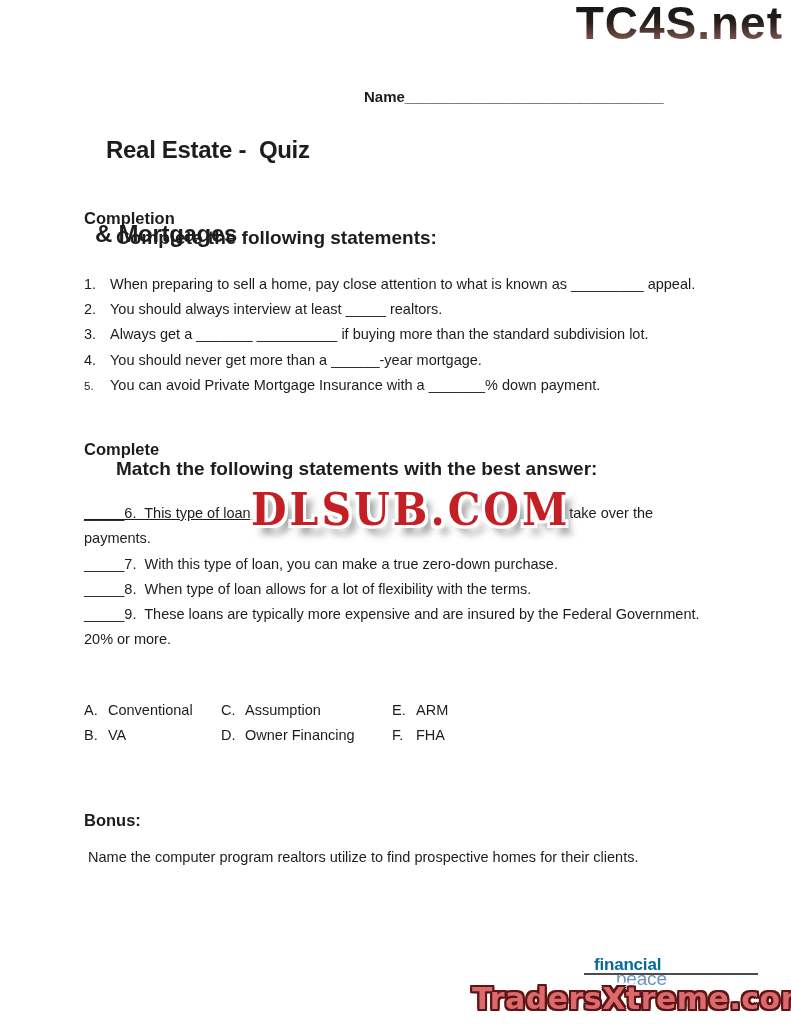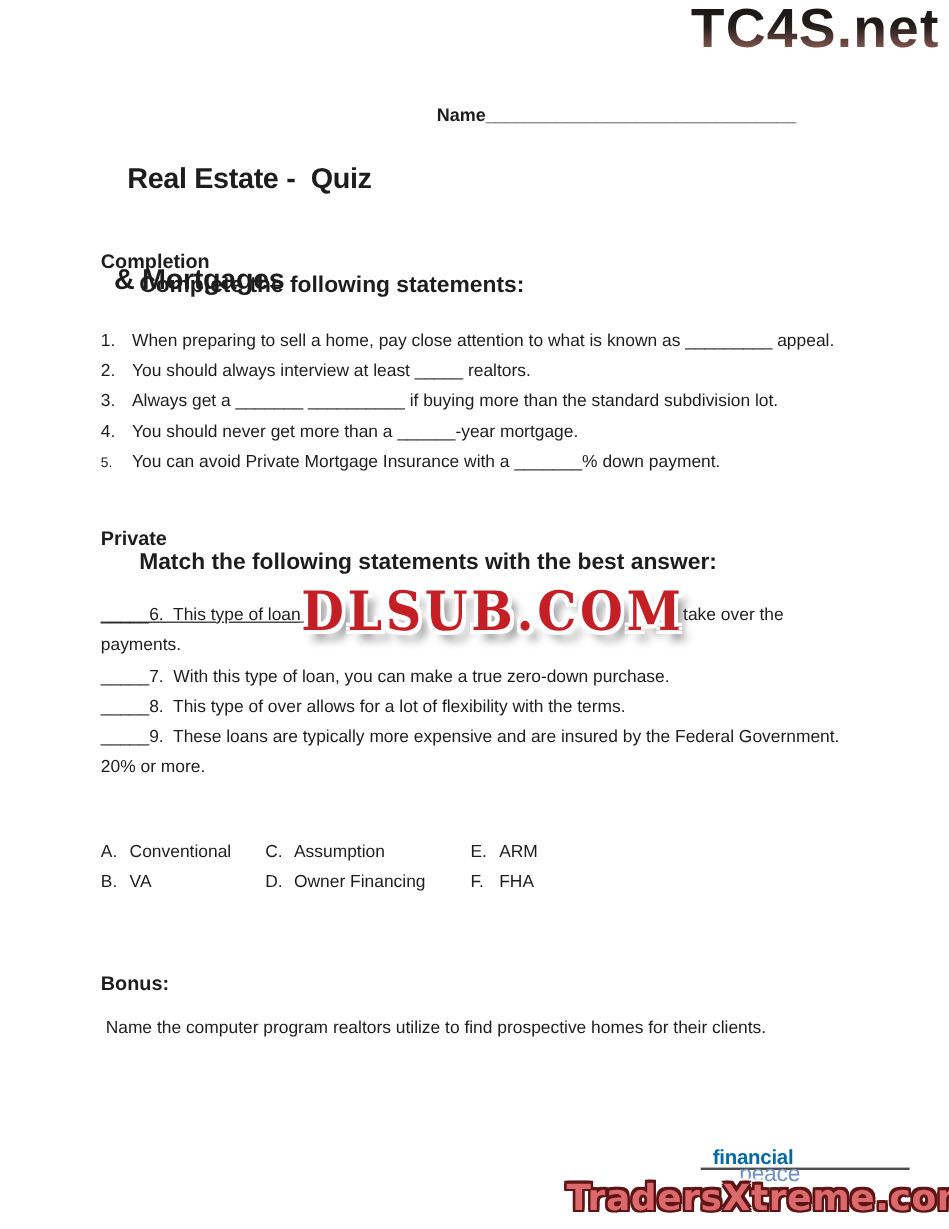--- a/index.html
+++ b/index.html
@@ -98,27 +98,27 @@
     <div class="clist">
       <div class="item"><span class="num">1.</span><span class="txt">When preparing to sell a home, pay close attention to what is known as _________ appeal.</span></div>
       <div class="item"><span class="num">2.</span><span class="txt">You should always interview at least _____ realtors.</span></div>
       <div class="item"><span class="num">3.</span><span class="txt">Always get a _______ __________ if buying more than the standard subdivision lot.</span></div>
       <div class="item"><span class="num">4.</span><span class="txt">You should never get more than a ______-year mortgage.</span></div>
       <div class="item small-num"><span class="num">5.</span><span class="txt">You can avoid Private Mortgage Insurance with a _______% down payment.</span></div>
     </div>
   </div>
 
   <div class="sec sec-matching">
-    <div class="h2">Private</div>
+    <div class="h2">Complete</div>
     <div class="subhead">Match the following statements with the best answer:</div>
     <div class="mlist">
       <div class="mline m6"><span>_____6.  This type of loan is</span><span class="suffix">then take over the</span></div>
       <div class="mline">payments.</div>
       <div class="mline">_____7.  With this type of loan, you can make a true zero-down purchase.</div>
-      <div class="mline">_____8.  This type of over allows for a lot of flexibility with the terms.</div>
+      <div class="mline">_____8.  When type of loan allows for a lot of flexibility with the terms.</div>
       <div class="mline">_____9.  These loans are typically more expensive and are insured by the Federal Government.</div>
       <div class="mline">20% or more.</div>
     </div>
   </div>
 
   <div class="dlsub">DLSUB.COM</div>
 
   <div class="sec sec-choices">
     <div class="ch-row">
       <span class="choice pos-0"><span class="letter">A.</span><span>Conventional</span></span>

